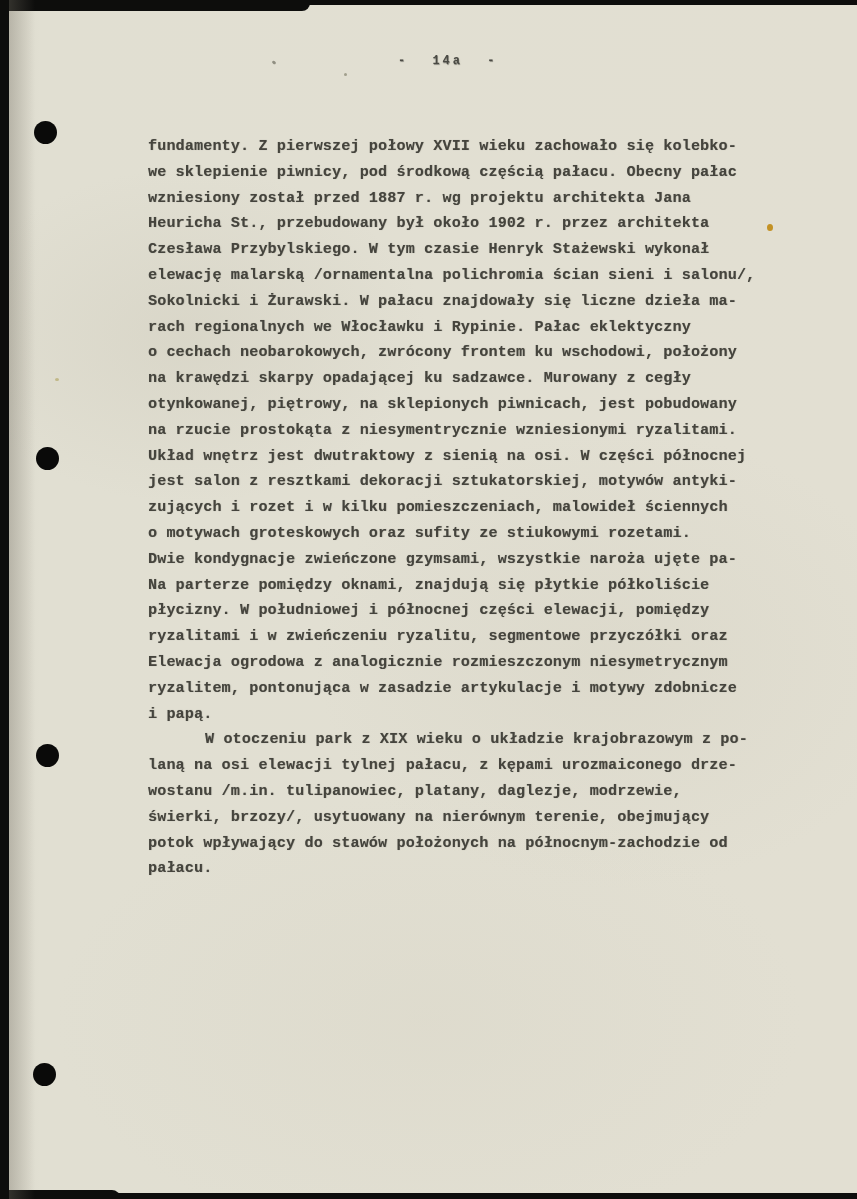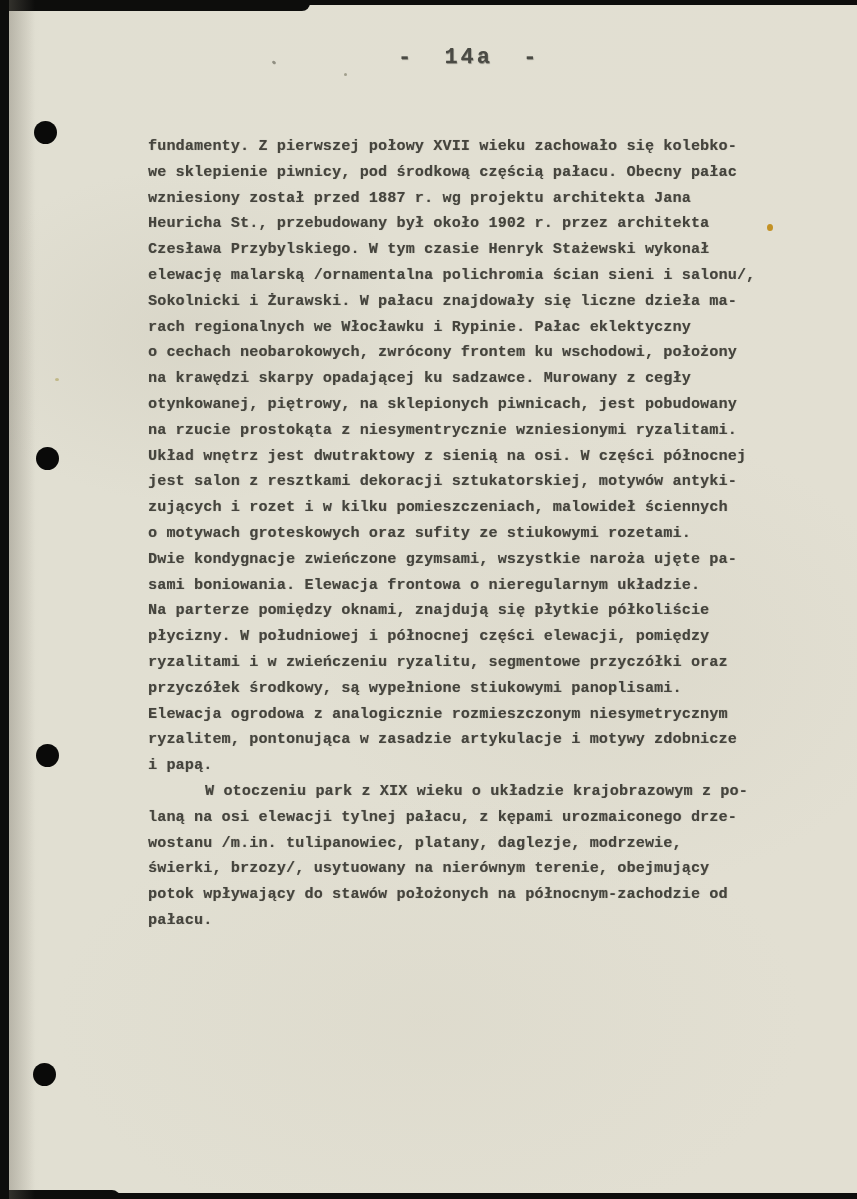--- a/index.html
+++ b/index.html
@@ -30,22 +30,22 @@
 
   
   .hole{position:absolute;width:23px;height:23px;border-radius:50%;background:#0a0a09;}
   .hole-1{left:34px;top:121px;}
   .hole-2{left:36px;top:447px;}
   .hole-3{left:36px;top:744px;}
   .hole-4{left:33px;top:1063px;}
 
   
   .page-number{
-    position:absolute;left:398px;top:45px;
-    font-size:22px;font-weight:700;color:#4a4a44;
+    position:absolute;left:398px;top:54px;
+    font-size:12px;font-weight:700;color:#4a4a44;
     letter-spacing:3px;word-spacing:14px;
     text-shadow:0.5px 0.5px 0.8px rgba(70,70,62,0.55);
   }
 
   
   .body-text{
     position:absolute;left:148px;top:134px;width:700px;
     font-size:15px;line-height:25.8px;font-weight:700;
     color:#45443d;
     letter-spacing:0.2px;
@@ -91,25 +91,23 @@
       <div class="line">rach regionalnych we Włocławku i Rypinie. Pałac eklektyczny</div>
       <div class="line">o cechach neobarokowych, zwrócony frontem ku wschodowi, położony</div>
       <div class="line">na krawędzi skarpy opadającej ku sadzawce. Murowany z cegły</div>
       <div class="line">otynkowanej, piętrowy, na sklepionych piwnicach, jest pobudowany</div>
       <div class="line">na rzucie prostokąta z niesymentrycznie wzniesionymi ryzalitami.</div>
       <div class="line">Układ wnętrz jest dwutraktowy z sienią na osi. W części północnej</div>
       <div class="line">jest salon z resztkami dekoracji sztukatorskiej, motywów antyki-</div>
       <div class="line">zujących i rozet i w kilku pomieszczeniach, malowideł ściennych</div>
       <div class="line">o motywach groteskowych oraz sufity ze stiukowymi rozetami.</div>
       <div class="line">Dwie kondygnacje zwieńczone gzymsami, wszystkie naroża ujęte pa-</div>
-      <div class="line">sami boniowania. Elewacja frontowa o nieregularnym układzie.</div>
       <div class="line">Na parterze pomiędzy oknami, znajdują się płytkie półkoliście</div>
       <div class="line">płycizny. W południowej i północnej części elewacji, pomiędzy</div>
       <div class="line">ryzalitami i w zwieńczeniu ryzalitu, segmentowe przyczółki oraz</div>
-      <div class="line">przyczółek środkowy, są wypełnione stiukowymi panoplisami.</div>
       <div class="line">Elewacja ogrodowa z analogicznie rozmieszczonym niesymetrycznym</div>
       <div class="line">ryzalitem, pontonująca w zasadzie artykulacje i motywy zdobnicze</div>
       <div class="line">i papą.</div>
       <div class="line indent">W otoczeniu park z XIX wieku o układzie krajobrazowym z po-</div>
       <div class="line">laną na osi elewacji tylnej pałacu, z kępami urozmaiconego drze-</div>
       <div class="line">wostanu /m.in. tulipanowiec, platany, daglezje, modrzewie,</div>
       <div class="line">świerki, brzozy/, usytuowany na nierównym terenie, obejmujący</div>
       <div class="line">potok wpływający do stawów położonych na północnym-zachodzie od</div>
       <div class="line">pałacu.</div>
     </div>

